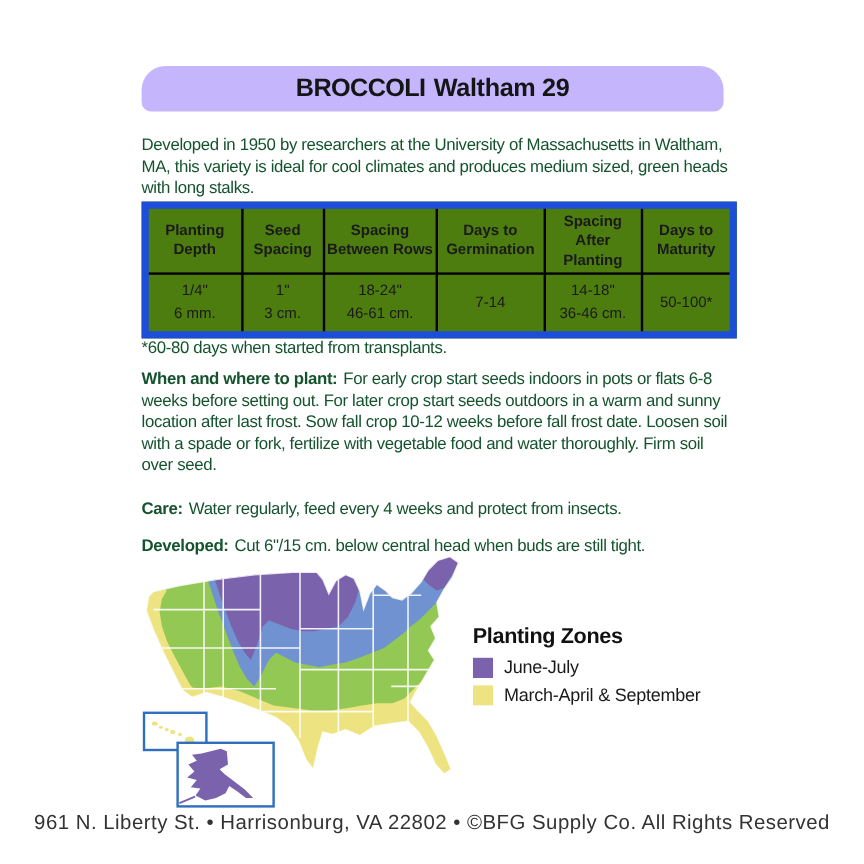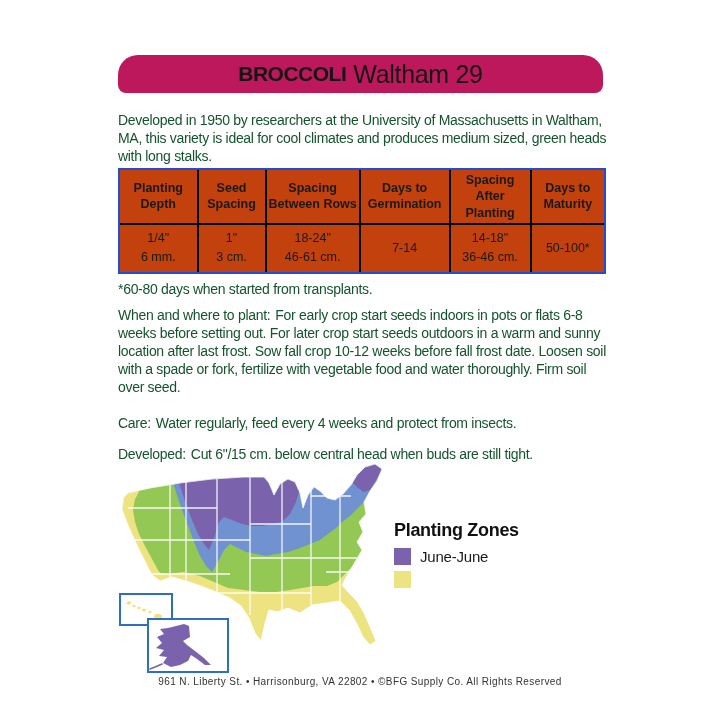--- a/index.html
+++ b/index.html
@@ -3,37 +3,37 @@
 <meta charset="utf-8">
 <style>
   html,body{margin:0;padding:0;background:#ffffff;}
   .page{
     position:relative;width:720px;height:720px;background:#ffffff;
     font-family:"Liberation Sans",sans-serif;color:#161616;overflow:hidden;
   }
   
   .banner{
     position:absolute;left:118px;top:55px;width:485px;height:38px;
-    background:#be185d;border-radius:20px 20px 8px 8px;
+    background:#c4b5fd;border-radius:20px 20px 8px 8px;
     display:flex;align-items:center;justify-content:center;gap:7px;
   }
   .banner .t1{font-weight:700;font-size:21px;letter-spacing:-0.5px;color:#151515;}
-  .banner .t2{font-weight:400;font-size:25px;letter-spacing:-0.3px;color:#151515;}
+  .banner .t2{font-weight:700;font-size:21px;letter-spacing:-0.3px;color:#151515;}
   
   .para{position:absolute;left:118px;width:494px;font-size:14px;letter-spacing:-0.3px;line-height:18px;color:#14532d;}
-  .para b{font-weight:400;margin-right:5px;}
+  .para b{font-weight:700;margin-right:5px;}
   .desc{top:97px;}
   .note{top:266px;}
   .whenwhere{top:292px;}
   .care{top:400px;}
   .harvest{top:431px;}
   
   .ptable{
     position:absolute;left:118px;top:168px;width:484px;
-    display:table;table-layout:fixed;border:2px solid #1d4ed8;background:#c2410c;
+    display:table;table-layout:fixed;border:6px solid #1d4ed8;background:#4d7c0f;
     border-spacing:0;
   }
   .trow{display:table-row;}
   .tcell{
     display:table-cell;border-left:2px solid #000;text-align:center;vertical-align:middle;
     white-space:pre-line;padding:2px 2px;color:#1a1a1a;
   }
   .tcell:first-child{border-left:none;}
   .thead .tcell{border-bottom:2px solid #000;font-weight:700;font-size:12.5px;line-height:1.3;height:37px;}
   .tbody .tcell{font-size:12.5px;line-height:1.55;height:43px;}
@@ -47,21 +47,21 @@
   .mapwrap{position:absolute;left:112px;top:462px;width:302px;height:215px;}
   
   .legend{position:absolute;left:394px;top:520px;width:230px;}
   .legend-title{font-weight:700;font-size:18px;letter-spacing:-0.3px;color:#111;margin:0 0 4px 0;}
   .legend-item{display:flex;align-items:center;gap:9px;height:23px;}
   .legend-item .lbl{font-size:15px;letter-spacing:-0.2px;color:#1a1a1a;}
   .legend-item svg{flex:0 0 auto;display:block;}
   
   .footer{
     position:absolute;left:0;top:676px;width:720px;text-align:center;
-    font-size:10px;letter-spacing:0.4px;color:#333;font-weight:400;
+    font-size:17px;letter-spacing:0.4px;color:#333;font-weight:400;
   }
 </style>
 </head>
 <body>
 
 <div class="page">
 
   <div class="banner">
     <span class="t1">BROCCOLI</span>
     <span class="t2">Waltham 29</span>
@@ -155,24 +155,25 @@
       </g>
     </svg>
   </div>
 
   <div class="legend">
     <div class="legend-title">Planting Zones</div>
     <div class="legend-item">
       <svg width="17" height="17">
           <rect x="0" y="0" width="17" height="17" fill="#7B62AC"></rect>
         </svg>
-      <span class="lbl">June-June</span>
+      <span class="lbl">June-July</span>
     </div>
     <div class="legend-item">
       <svg width="17" height="17">
           <rect x="0" y="0" width="17" height="17" fill="#EDE380"></rect>
         </svg>
+      <span class="lbl">March-April &amp; September</span>
     </div>
   </div>
 
   <div class="footer">961 N. Liberty St. • Harrisonburg, VA 22802 • ©BFG Supply Co. All Rights Reserved</div>
 
 </div>
 
 </body></html>

